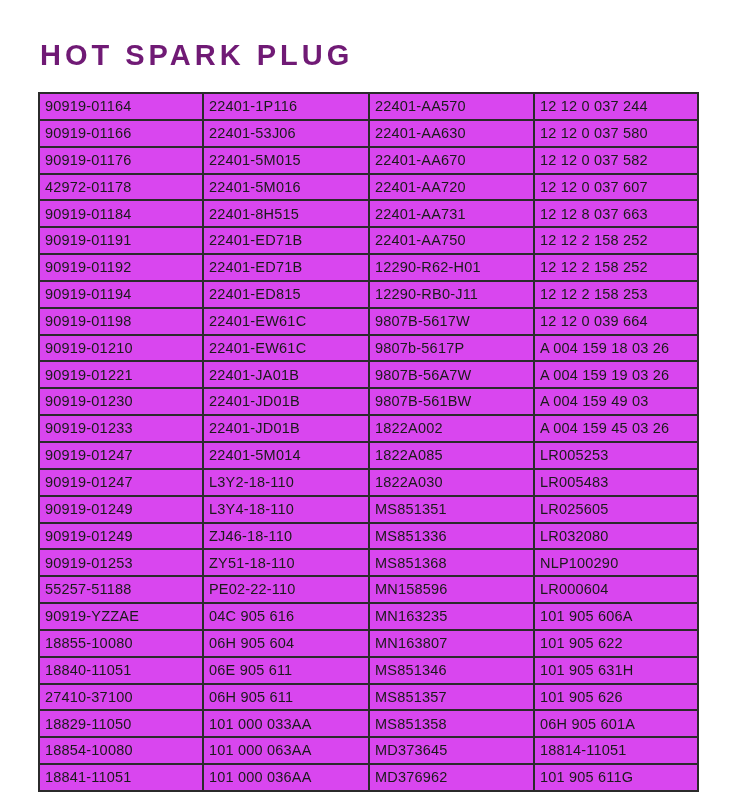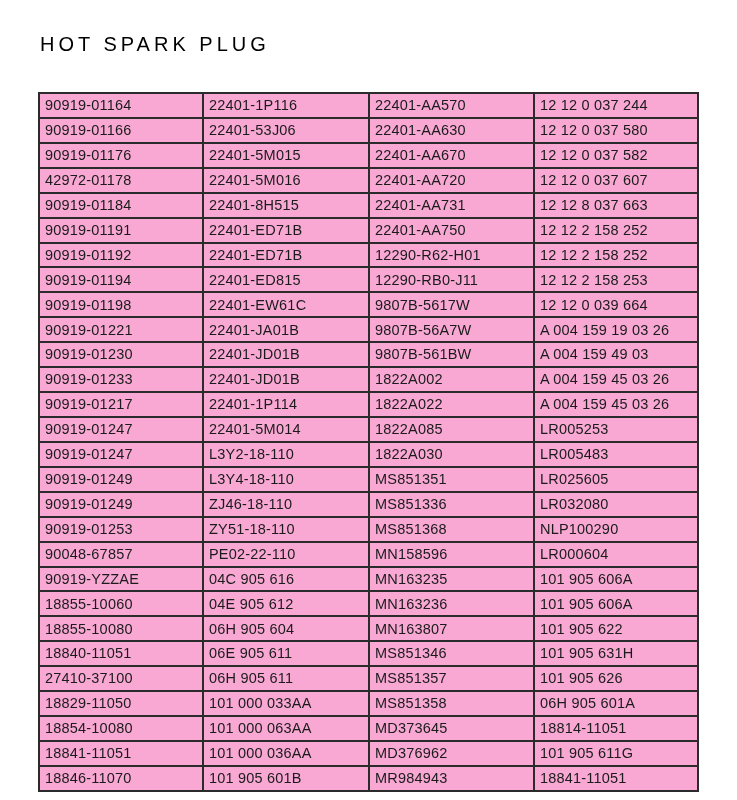--- a/index.html
+++ b/index.html
@@ -12,35 +12,35 @@
     height: 800px;
     position: relative;
     font-family: "Liberation Sans", sans-serif;
     color: #1b1b1b;
     overflow: hidden;
   }
   .page-title {
     position: absolute;
     left: 40px;
     top: 20px;
-    font-size: 20px;
-    font-weight: 400;
+    font-size: 29px;
+    font-weight: 700;
     letter-spacing: 4px;
-    color: #000000;
+    color: #701a75;
     white-space: nowrap;
   }
   table.parts-table {
     position: absolute;
     left: 38px;
     top: 92px;
     width: 659px;
     height: 700px;
     border-collapse: collapse;
     table-layout: fixed;
-    background: #f9a8d4;
+    background: #d946ef;
   }
   table.parts-table td {
     border: 2px solid #2b2b2b;
     height: 19px;
     padding: 0 0 0 5px;
     font-size: 14.5px;
     letter-spacing: 0.2px;
     color: #1b1b1b;
     white-space: nowrap;
     overflow: hidden;
@@ -113,44 +113,44 @@
         <td>12290-RB0-J11</td>
         <td>12 12 2 158 253</td>
       </tr>
       <tr>
         <td>90919-01198</td>
         <td>22401-EW61C</td>
         <td>9807B-5617W</td>
         <td>12 12 0 039 664</td>
       </tr>
       <tr>
+        <td>90919-01210</td>
+        <td>22401-EW61C</td>
+        <td>9807b-5617P</td>
+        <td>A 004 159 18 03 26</td>
+      </tr>
+      <tr>
         <td>90919-01221</td>
         <td>22401-JA01B</td>
         <td>9807B-56A7W</td>
         <td>A 004 159 19 03 26</td>
       </tr>
       <tr>
         <td>90919-01230</td>
         <td>22401-JD01B</td>
         <td>9807B-561BW</td>
         <td>A 004 159 49 03</td>
       </tr>
       <tr>
         <td>90919-01233</td>
         <td>22401-JD01B</td>
         <td>1822A002</td>
         <td>A 004 159 45 03 26</td>
       </tr>
       <tr>
-        <td>90919-01217</td>
-        <td>22401-1P114</td>
-        <td>1822A022</td>
-        <td>A 004 159 45 03 26</td>
-      </tr>
-      <tr>
         <td>90919-01247</td>
         <td>22401-5M014</td>
         <td>1822A085</td>
         <td>LR005253</td>
       </tr>
       <tr>
         <td>90919-01247</td>
         <td>L3Y2-18-110</td>
         <td>1822A030</td>
         <td>LR005483</td>
@@ -167,38 +167,32 @@
         <td>MS851336</td>
         <td>LR032080</td>
       </tr>
       <tr>
         <td>90919-01253</td>
         <td>ZY51-18-110</td>
         <td>MS851368</td>
         <td>NLP100290</td>
       </tr>
       <tr>
-        <td>90048-67857</td>
+        <td>55257-51188</td>
         <td>PE02-22-110</td>
         <td>MN158596</td>
         <td>LR000604</td>
       </tr>
       <tr>
         <td>90919-YZZAE</td>
         <td>04C 905 616</td>
         <td>MN163235</td>
         <td>101 905 606A</td>
       </tr>
       <tr>
-        <td>18855-10060</td>
-        <td>04E 905 612</td>
-        <td>MN163236</td>
-        <td>101 905 606A</td>
-      </tr>
-      <tr>
         <td>18855-10080</td>
         <td>06H 905 604</td>
         <td>MN163807</td>
         <td>101 905 622</td>
       </tr>
       <tr>
         <td>18840-11051</td>
         <td>06E 905 611</td>
         <td>MS851346</td>
         <td>101 905 631H</td>
@@ -220,20 +214,14 @@
         <td>101 000 063AA</td>
         <td>MD373645</td>
         <td>18814-11051</td>
       </tr>
       <tr>
         <td>18841-11051</td>
         <td>101 000 036AA</td>
         <td>MD376962</td>
         <td>101 905 611G</td>
       </tr>
-      <tr>
-        <td>18846-11070</td>
-        <td>101 905 601B</td>
-        <td>MR984943</td>
-        <td>18841-11051</td>
-      </tr>
     </tbody>
 </table>
 
 </body></html>

